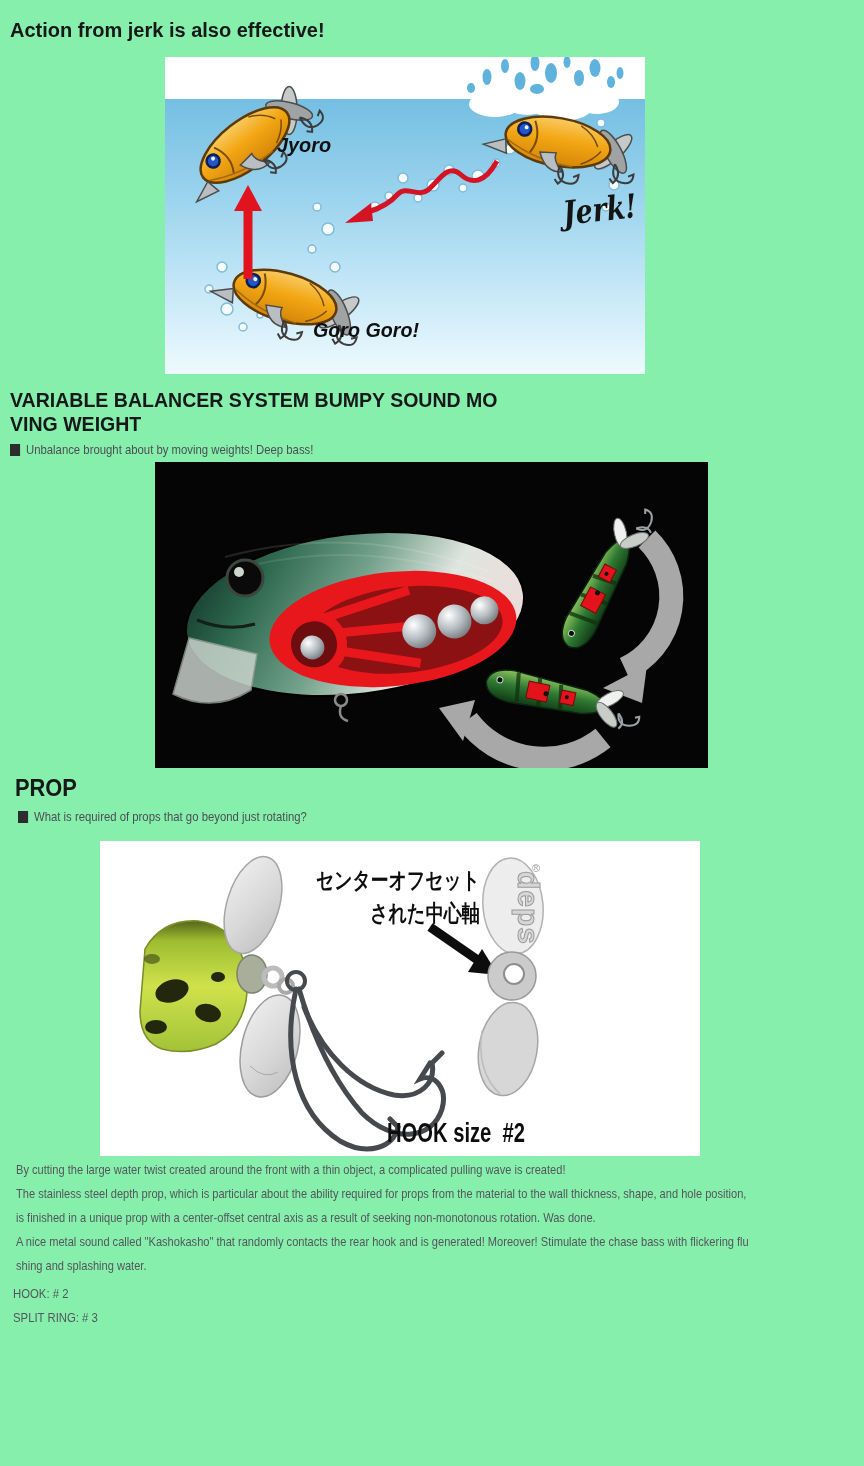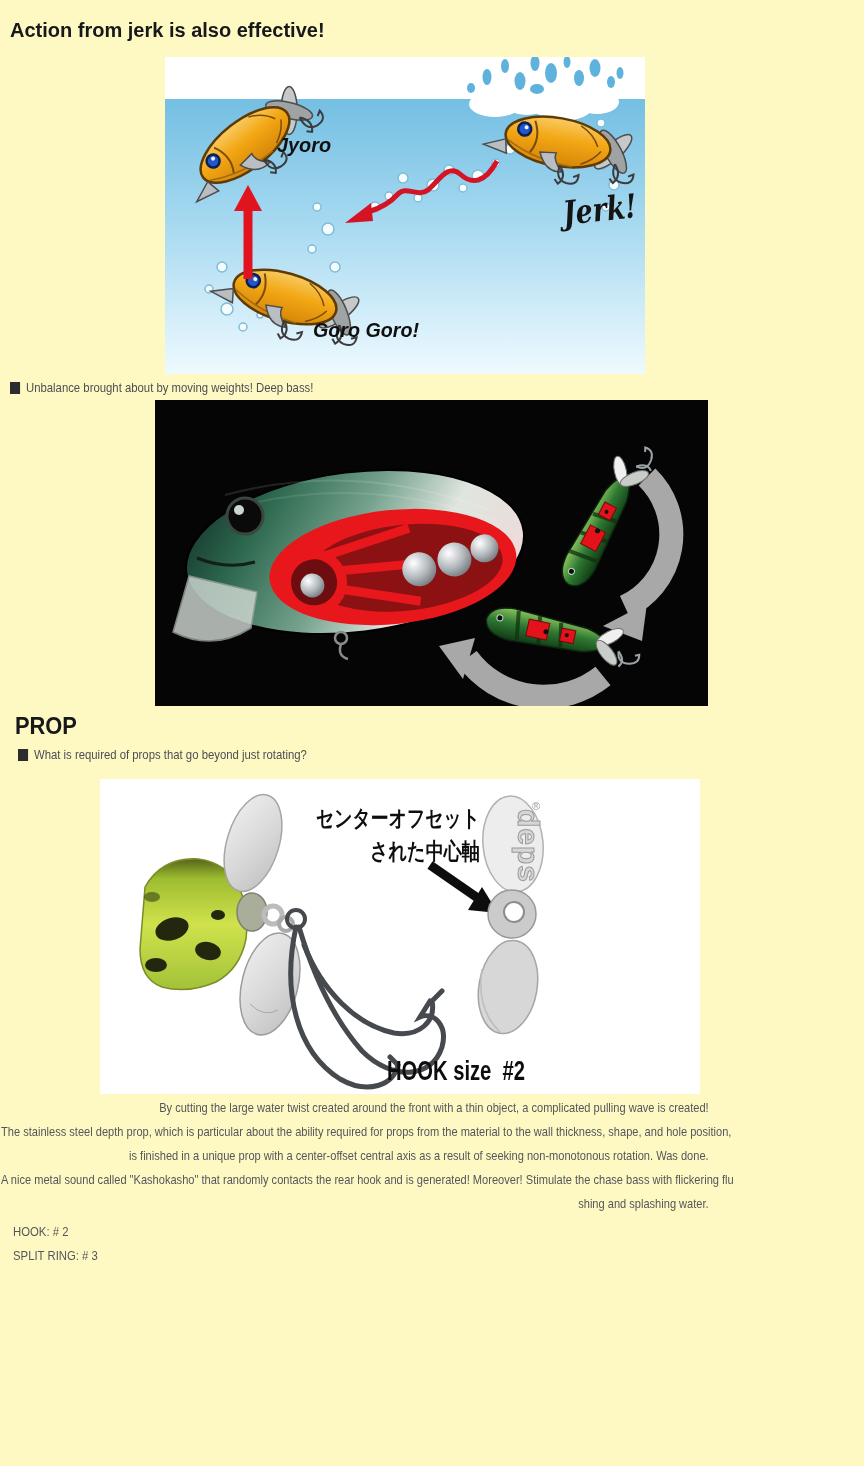--- a/index.html
+++ b/index.html
@@ -1,25 +1,25 @@
 <!DOCTYPE html>
 <html><head>
 <meta charset="utf-8">
 <style>
   html,body{margin:0;padding:0;background:#fff;}
-  #page{position:relative;width:864px;height:1466px;background:#fef9c3;overflow:hidden;
+  #page{position:relative;width:864px;height:1466px;background:#86efac;overflow:hidden;
         font-family:"Liberation Sans",sans-serif;}
   .h-main{margin:0;padding:16px 0 0 10px;font-size:20px;line-height:28px;font-weight:700;
           color:#17181a;white-space:nowrap;letter-spacing:0;}
   .illus{margin:13px 0 0 165px;width:480px;height:317px;}
   .img2{margin:3px 0 0 155px;width:553px;height:306px;}
   .img3{margin:15px 0 0 100px;width:600px;height:315px;text-align:center;}
   .pblock{margin:16px 0 0 10px;}
   .pblock2{margin:14px 0 0 10px;}
-  .pblock3{margin:2px 0 0 1px;text-align:right;}
+  .pblock3{margin:2px 0 0 16px;}
   .bl26{height:26px;line-height:26px;font-size:14px;color:#54565b;white-space:nowrap;
         transform:scaleX(0.82);transform-origin:0 50%;}
   .bl24{height:24px;line-height:24px;font-size:13.5px;color:#54565b;white-space:nowrap;
         transform:scaleX(0.82);transform-origin:0 50%;}
   .h2block{margin:14px 0 0 10px;}
   .h2line{height:24px;line-height:24px;font-size:21px;font-weight:700;color:#17181a;
           white-space:nowrap;transform:scaleX(0.93);transform-origin:0 50%;}
   .h-prop{margin:6px 0 0 15px;font-size:23px;line-height:28px;height:28px;font-weight:700;
           color:#17181a;transform:scaleX(0.95);transform-origin:0 50%;white-space:nowrap;}
   .bullet{margin:5px 0 0 10px;height:18px;line-height:18px;font-size:13.5px;color:#4c4e53;
@@ -138,20 +138,24 @@
         <path d="M332,104 C320,126 307,128 295,117 C283,106 273,125 263,133 C253,141 241,128 233,137 C225,146 213,152 203,155" fill="none" stroke="#d41425" stroke-width="5"></path>
         <polygon points="180,166 206,146 208,164" fill="#d41425"></polygon>
       </g>
       <text x="112" y="95" class="ital" font-size="21" textLength="54" lengthAdjust="spacingAndGlyphs">Jyoro</text>
       <text x="148" y="280" class="ital" font-size="21" textLength="106" lengthAdjust="spacingAndGlyphs">Goro Goro!</text>
       <text x="398" y="164" class="script" font-size="33" textLength="74" lengthAdjust="spacingAndGlyphs" transform="rotate(-6 435 155)">Jerk!</text>
     </svg>
   </div>
 
 
+  <div class="h2block">
+    <div class="h2line">VARIABLE BALANCER SYSTEM BUMPY SOUND MO</div>
+    <div class="h2line">VING WEIGHT</div>
+  </div>
 
   <div class="bullet">
     <span class="sq"></span>
     <span>Unbalance brought about by moving weights! Deep bass!</span>
   </div>
 
   <div class="img2">
     <svg viewBox="0 0 553 306" width="553" height="306">
       <defs>
         <linearGradient id="bb" x1="0" y1="0.2" x2="1" y2="0.55">

